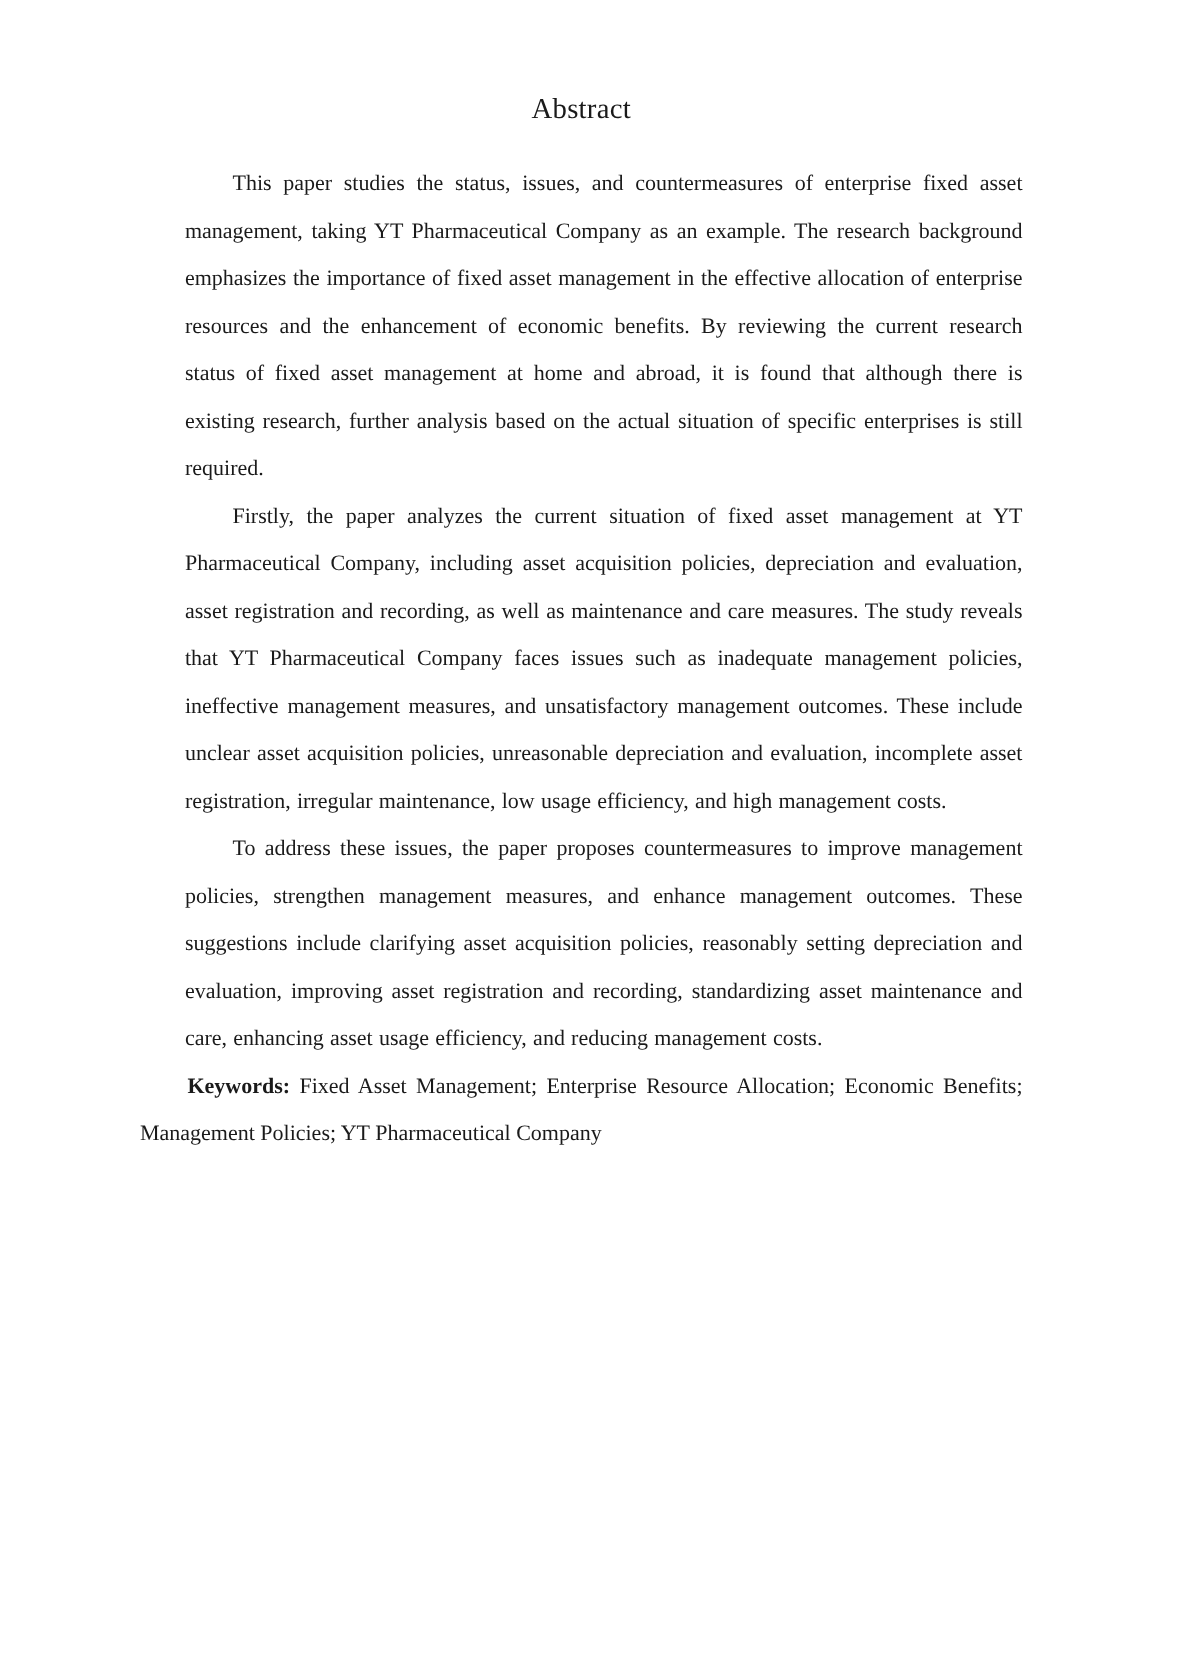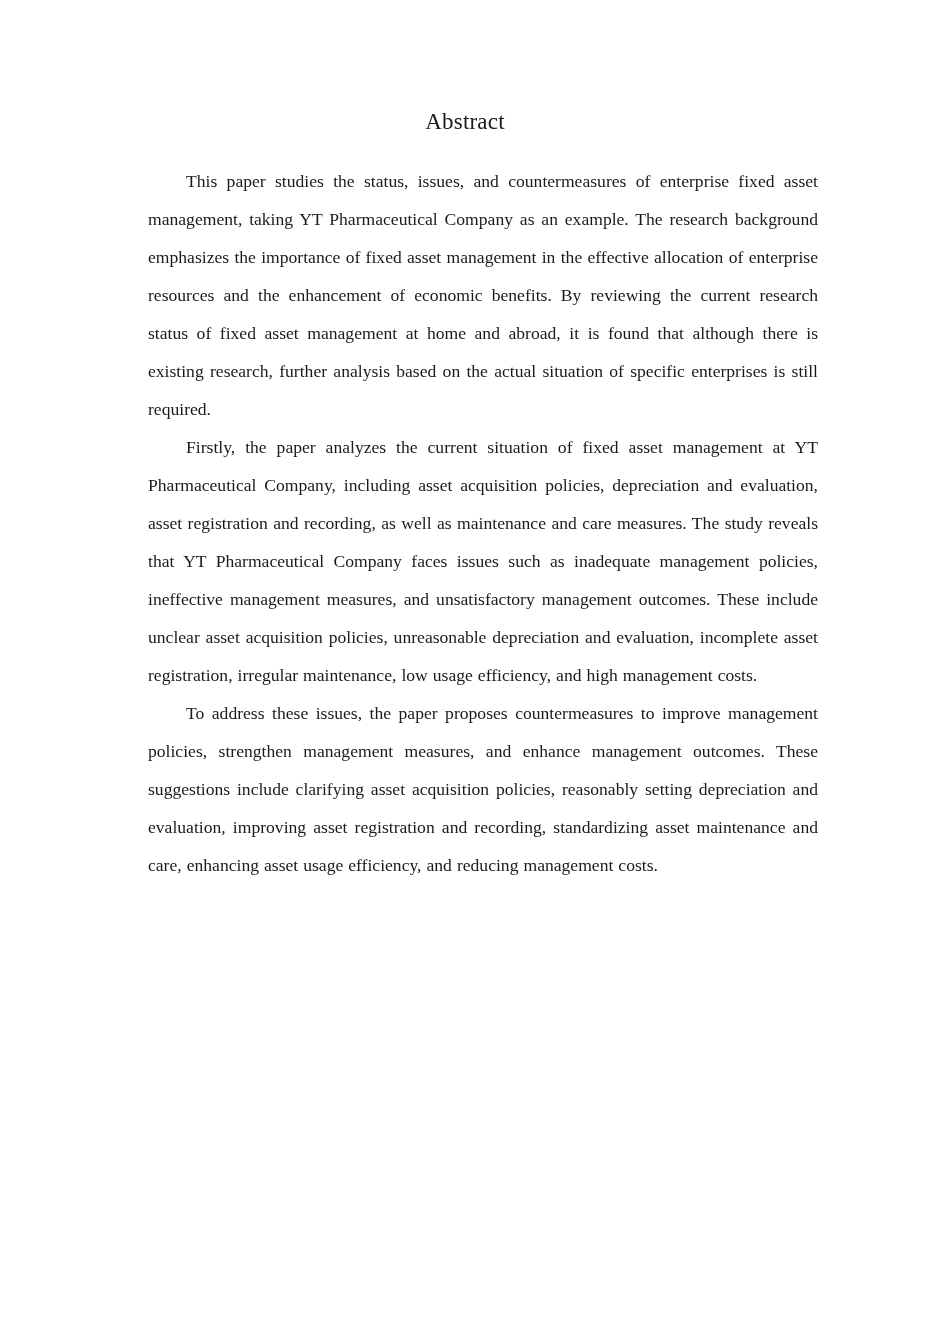--- a/index.html
+++ b/index.html
@@ -21,21 +21,21 @@
     position: absolute;
     left: 112px;
     top: 0;
     width: 706px;
   }
   .doc-title {
     text-align: center;
     font-size: 23px;
     font-weight: normal;
     margin: 0;
-    padding-top: 108px;
+    padding-top: 73px;
     line-height: 1.2;
     letter-spacing: 0.2px;
   }
   .abstract-body {
     margin-top: 26px;
   }
   p.para {
     margin: 0;
     font-size: 17.6px;
     line-height: 38px;
@@ -81,18 +81,19 @@
 
     <div class="abstract-body">
 
       <p class="para loose">This paper studies the status, issues, and countermeasures of enterprise fixed asset management, taking YT Pharmaceutical Company as an example. The research background emphasizes the importance of fixed asset management in the effective allocation of enterprise resources and the enhancement of economic benefits. By reviewing the current research status of fixed asset management at home and abroad, it is found that although there is existing research, further analysis based on the actual situation of specific enterprises is still required.</p>
 
       <p class="para loose">Firstly, the paper analyzes the current situation of fixed asset management at YT Pharmaceutical Company, including asset acquisition policies, depreciation and evaluation, asset registration and recording, as well as maintenance and care measures. The study reveals that YT Pharmaceutical Company faces issues such as inadequate management policies, ineffective management measures, and unsatisfactory management outcomes. These include unclear asset acquisition policies, unreasonable depreciation and evaluation, incomplete asset registration, irregular maintenance, low usage efficiency, and high management costs.</p>
 
       <p class="para loose">To address these issues, the paper proposes countermeasures to improve management policies, strengthen management measures, and enhance management outcomes. These suggestions include clarifying asset acquisition policies, reasonably setting depreciation and evaluation, improving asset registration and recording, standardizing asset maintenance and care, enhancing asset usage efficiency, and reducing management costs.</p>
 
 
+      <p class="keywords"><span class="kw-label">Keywords:</span><span> Fixed Asset Management; Enterprise Resource Allocation; Economic Benefits; Management Policies; YT Pharmaceutical Company</span></p>
 
     </div>
   </div>
 
 
 </div>
 
 </body></html>

